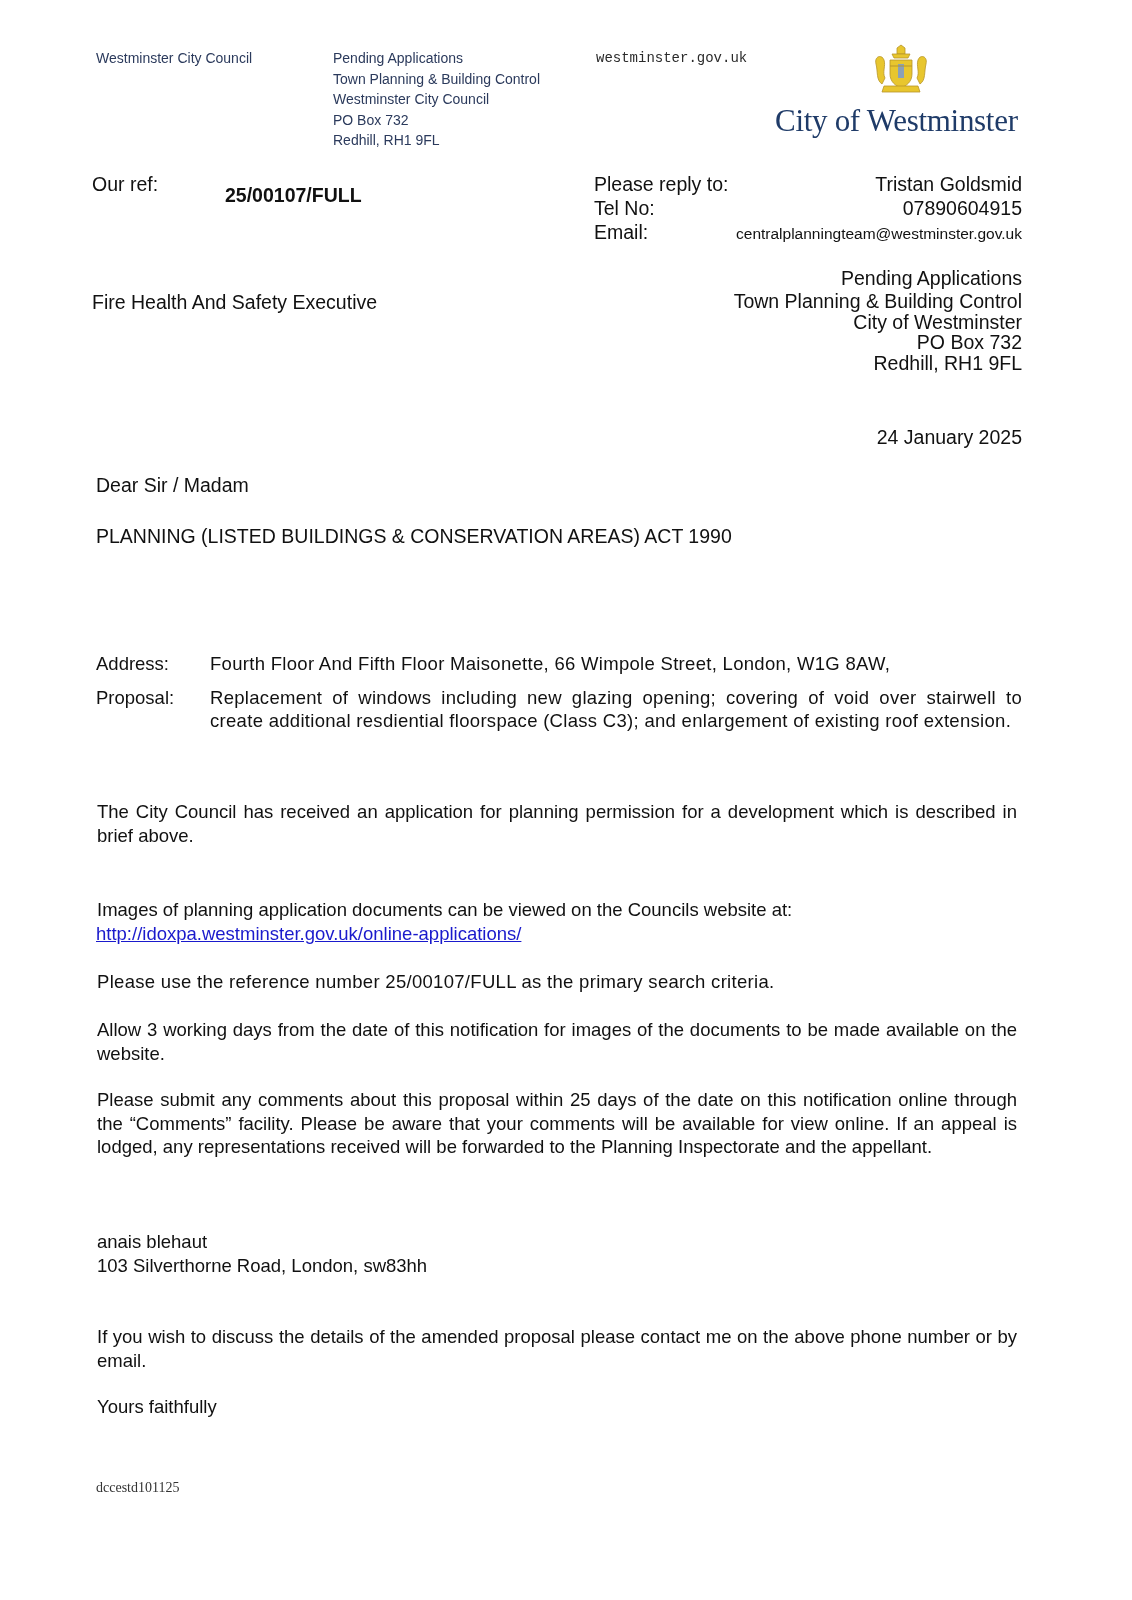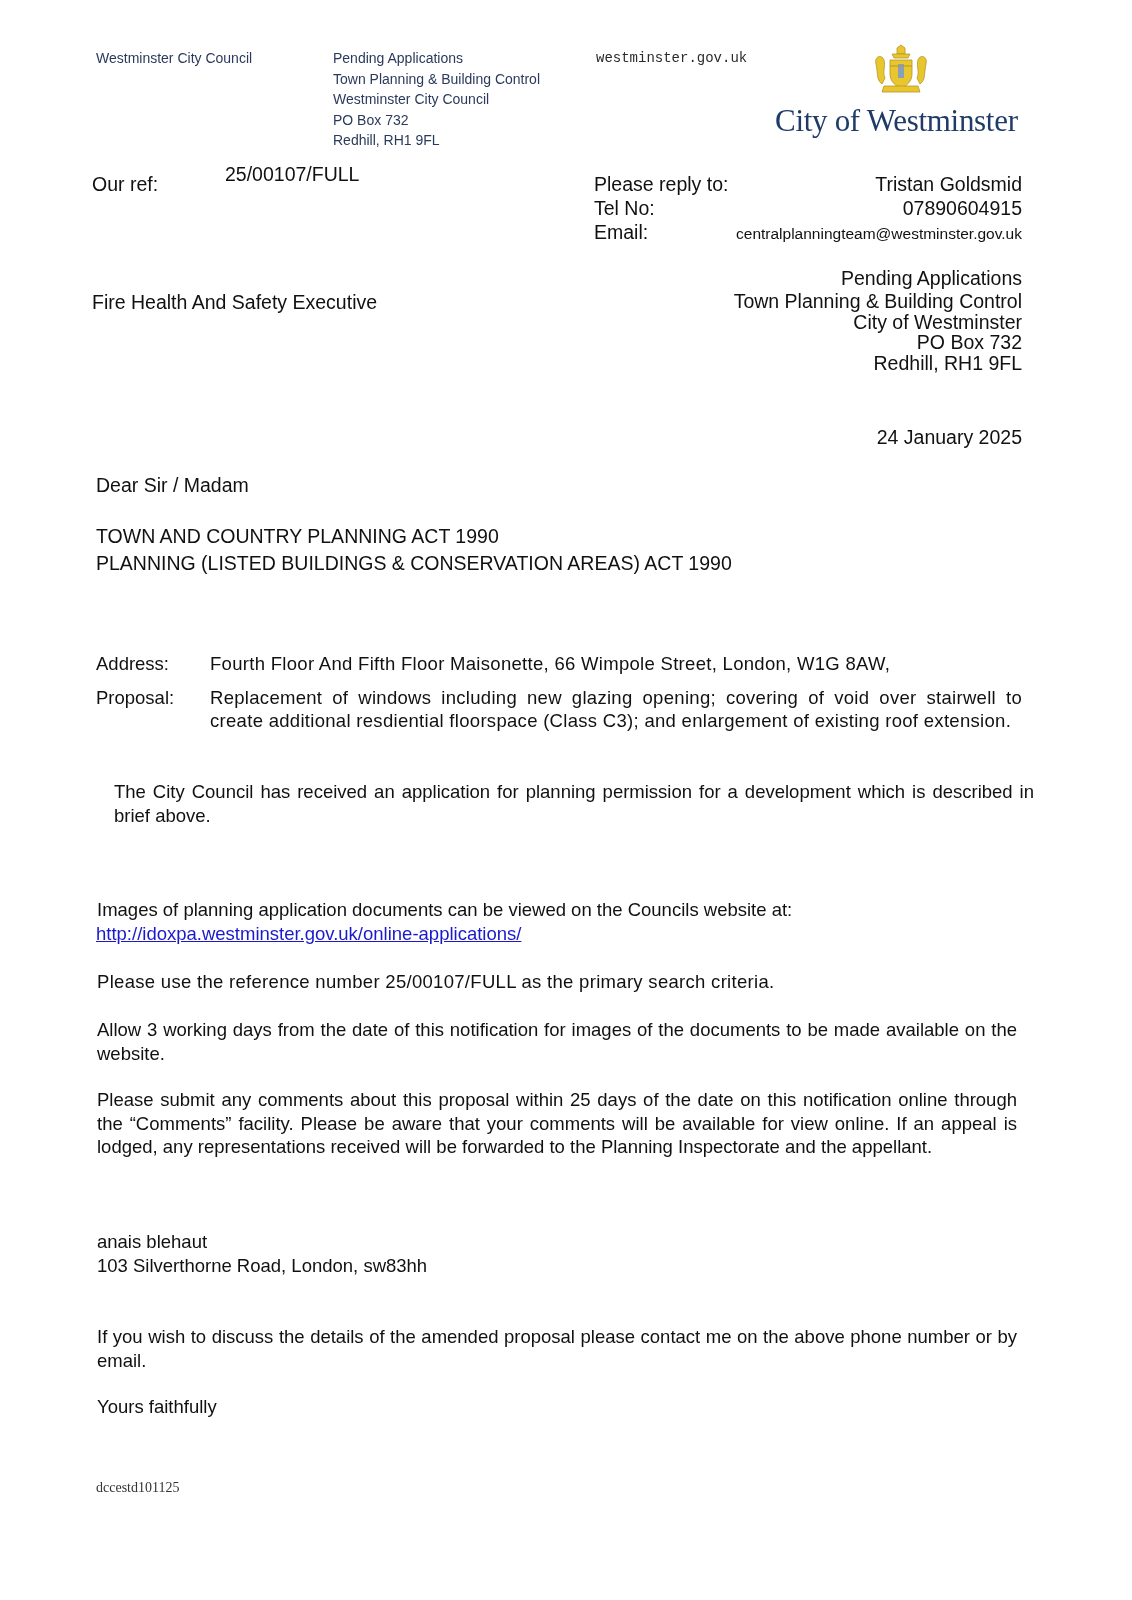--- a/index.html
+++ b/index.html
@@ -45,21 +45,21 @@
     <g fill="#8ba0b8">
       <rect x="28" y="20" width="6" height="14"></rect>
     </g>
     <path d="M20 22 L42 22" stroke="#b8952a" stroke-width="1"></path>
   </svg>
 </div>
 
 <div class="abs logo-text" style="left:775px; top:103px;">City of Westminster</div>
 
 <div class="abs t19" style="left:92px; top:173px;">Our ref:</div>
-<div class="abs t19" style="left:225px; top:163px;">25/00107/FULL</div>
+<div class="abs t19" style="left:225px; top:184px;font-weight:bold;">25/00107/FULL</div>
 
 <div class="abs t19" style="left:594px; top:173px;">Please reply to:</div>
 <div class="abs t19 right" style="right:110px; top:173px;">Tristan Goldsmid</div>
 
 <div class="abs t19" style="left:594px; top:197px;">Tel No:</div>
 <div class="abs t19 right" style="right:110px; top:197px;">07890604915</div>
 
 <div class="abs t19" style="left:594px; top:221px;">Email:</div>
 <div class="abs right" style="right:110px; top:225px; font-size:15.5px; color:#111;">centralplanningteam@westminster.gov.uk</div>
 
@@ -71,31 +71,30 @@
   <div style="line-height:20px;">City of Westminster</div>
   <div style="line-height:20px;">PO Box 732</div>
   <div>Redhill, RH1 9FL</div>
 </div>
 
 <div class="abs t19 right" style="right:110px; top:426px;">24 January 2025</div>
 
 <div class="abs t19" style="left:96px; top:474px;">Dear Sir / Madam</div>
 
 <div class="abs t19" style="left:96px; top:523px; line-height:27px;">
-  <div>TOWN AND COUNTRY PLANNING ACT 1990</div>
   <div>PLANNING (LISTED BUILDINGS &amp; CONSERVATION AREAS) ACT 1990</div>
 </div>
 
 <div class="abs t18" style="left:96px; top:652px;">Address:</div>
 <div class="abs t18" style="left:210px; top:652px; width:815px; letter-spacing:0.3px;">Fourth Floor And Fifth Floor Maisonette, 66 Wimpole Street, London, W1G 8AW,</div>
 
 <div class="abs t18" style="left:96px; top:686px;">Proposal:</div>
 <div class="abs t18" style="left:210px; top:686px; width:812px; text-align:justify; letter-spacing:0.3px;">Replacement of windows including new glazing opening; covering of void over stairwell to create additional resdiential floorspace (Class C3); and enlargement of existing roof extension.</div>
 
-<div class="para" style="top:780px;margin-left:17px;">The City Council has received an application for planning permission for a development which is described in brief above.</div>
+<div class="para" style="top:800px;">The City Council has received an application for planning permission for a development which is described in brief above.</div>
 
 <div class="para nojust" style="top:898px;">Images of planning application documents can be viewed on the Councils website at:</div>
 <a class="abs link" style="left:96px; top:922px; font-size:18.5px; line-height:23px;">http://idoxpa.westminster.gov.uk/online-applications/</a>
 
 <div class="para nojust" style="top:970px; letter-spacing:0.3px;">Please use the reference number 25/00107/FULL as the primary search criteria.</div>
 
 <div class="para" style="top:1018px;">Allow 3 working days from the date of this notification for images of the documents to be made available on the website.</div>
 
 <div class="para" style="top:1088px;">Please submit any comments about this proposal within 25 days of the date on this notification online through the “Comments” facility. Please be aware that your comments will be available for view online. If an appeal is lodged, any representations received will be forwarded to the Planning Inspectorate and the appellant.</div>
 

